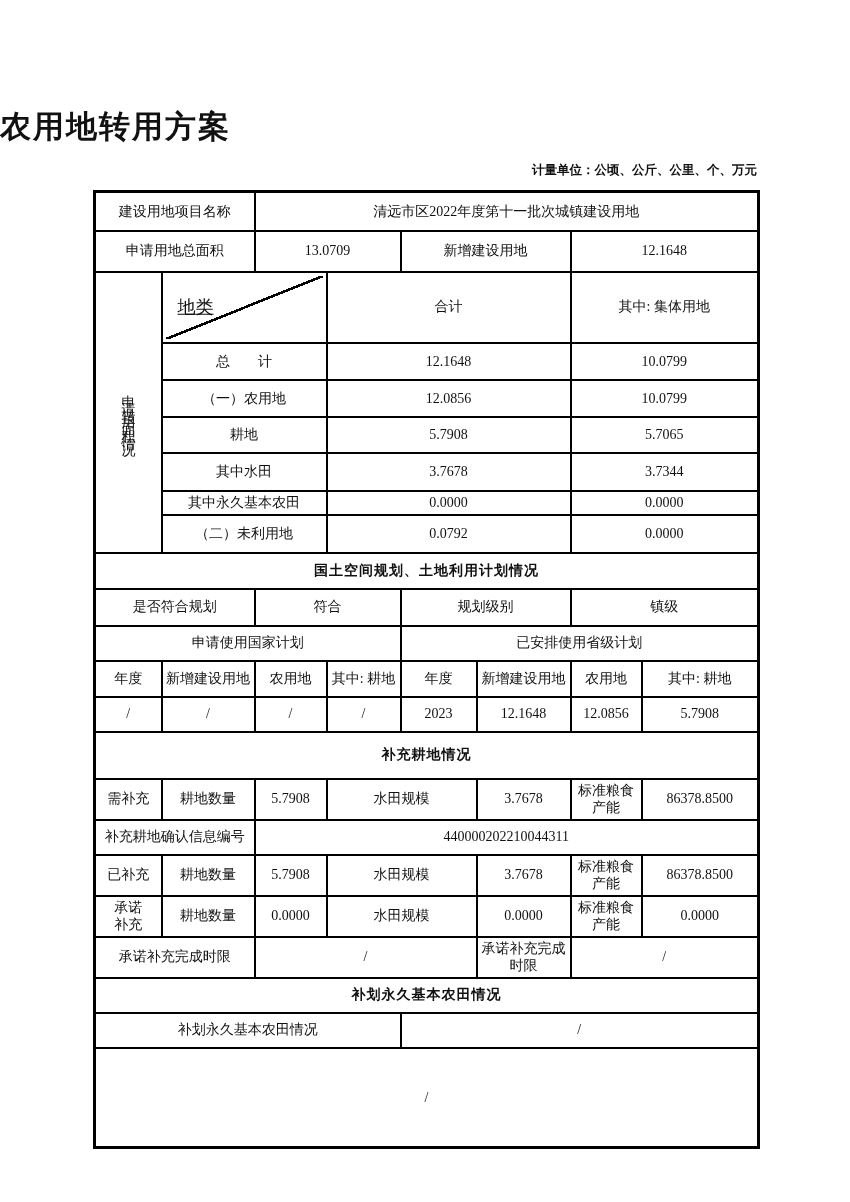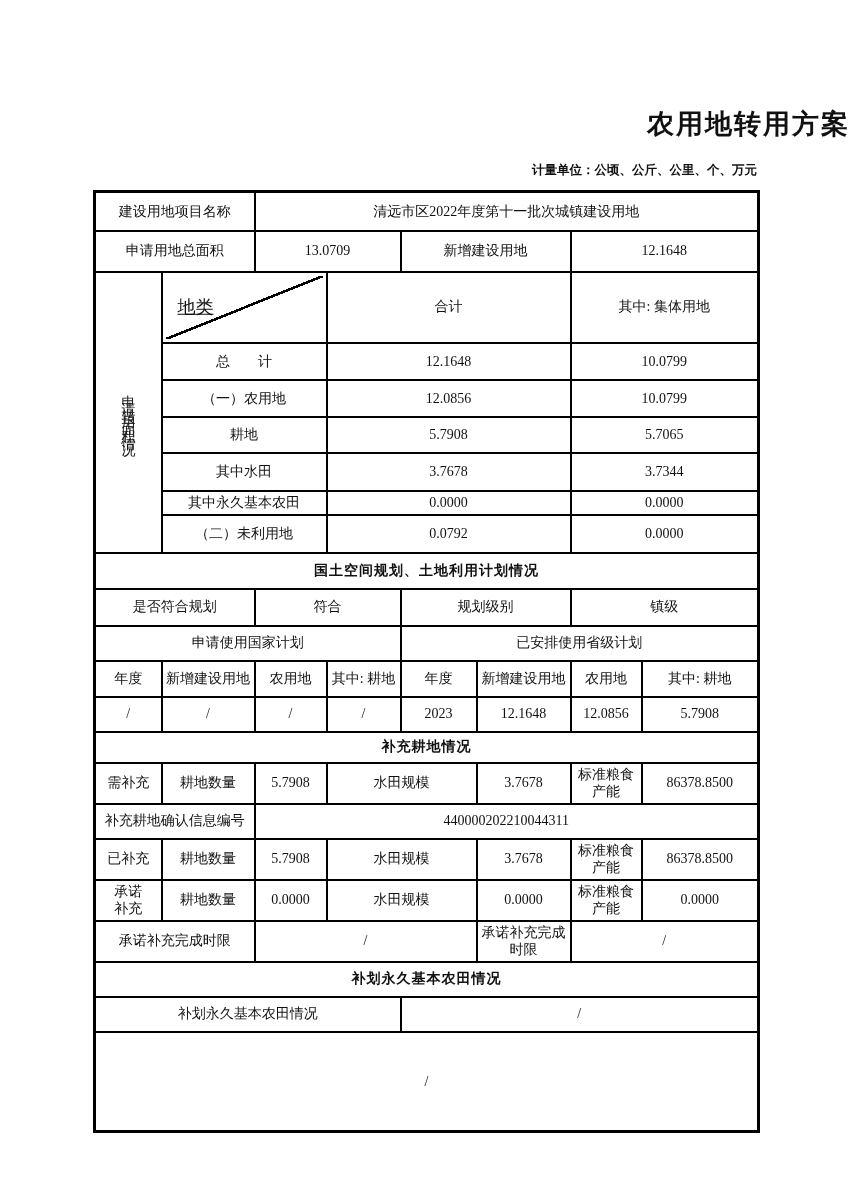--- a/index.html
+++ b/index.html
@@ -9,24 +9,24 @@
     width: 850px; height: 1202px;
     background: #ffffff;
     margin: 0 auto;
     font-family: "Liberation Serif", "DejaVu Serif", serif;
     color: #111111;
     overflow: hidden;
   }
   .doc-title {
     position: absolute;
     top: 106px; left: 0; width: 100%;
-    text-align: right;
+    text-align: left;
     font-family: "Liberation Sans", "DejaVu Sans", sans-serif;
     font-weight: bold;
-    font-size: 27px;
+    font-size: 31px;
     letter-spacing: 2px;
   }
   .unit-note {
     position: absolute;
     top: 162px; right: 93px;
     font-size: 12.5px;
     font-family: "Liberation Sans", "DejaVu Sans", sans-serif;
     font-weight: bold;
   }
   table.main {
@@ -190,21 +190,21 @@
       <td>/</td>
       <td>/</td>
       <td>/</td>
       <td>/</td>
       <td>2023</td>
       <td>12.1648</td>
       <td>12.0856</td>
       <td>5.7908</td>
     </tr>
 
-    <tr style="height:31px">
+    <tr style="height:47px">
       <td colspan="8" class="section-header">补充耕地情况</td>
     </tr>
     <tr style="height:37px">
       <td>需补充</td>
       <td>耕地数量</td>
       <td>5.7908</td>
       <td colspan="2">水田规模</td>
       <td>3.7678</td>
       <td style="padding:2px 1px">标准粮食产能</td>
       <td>86378.8500</td>

